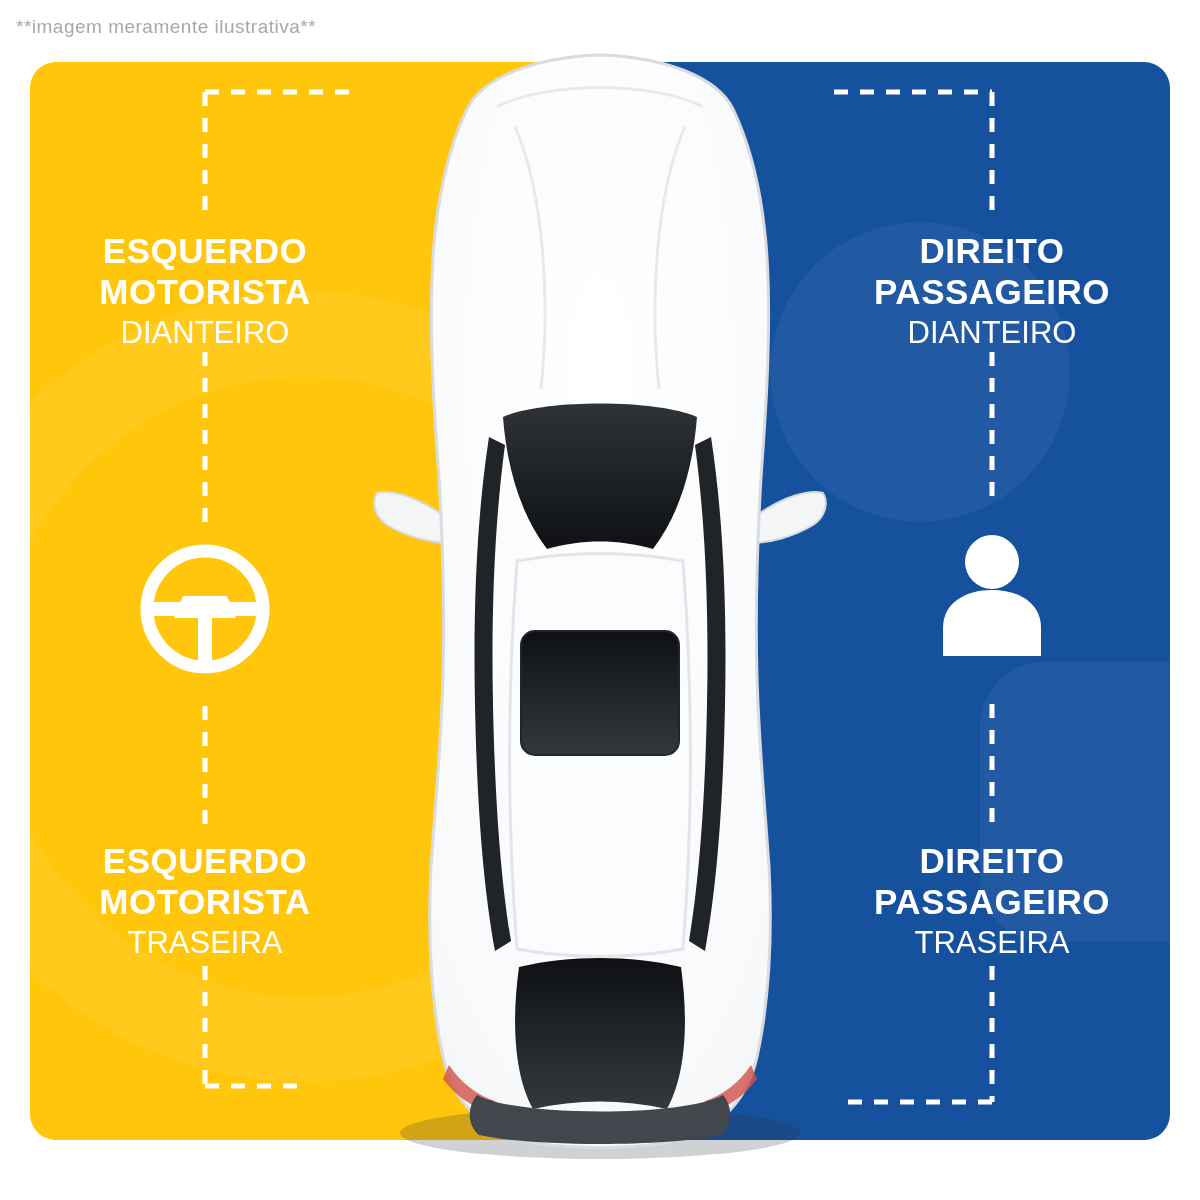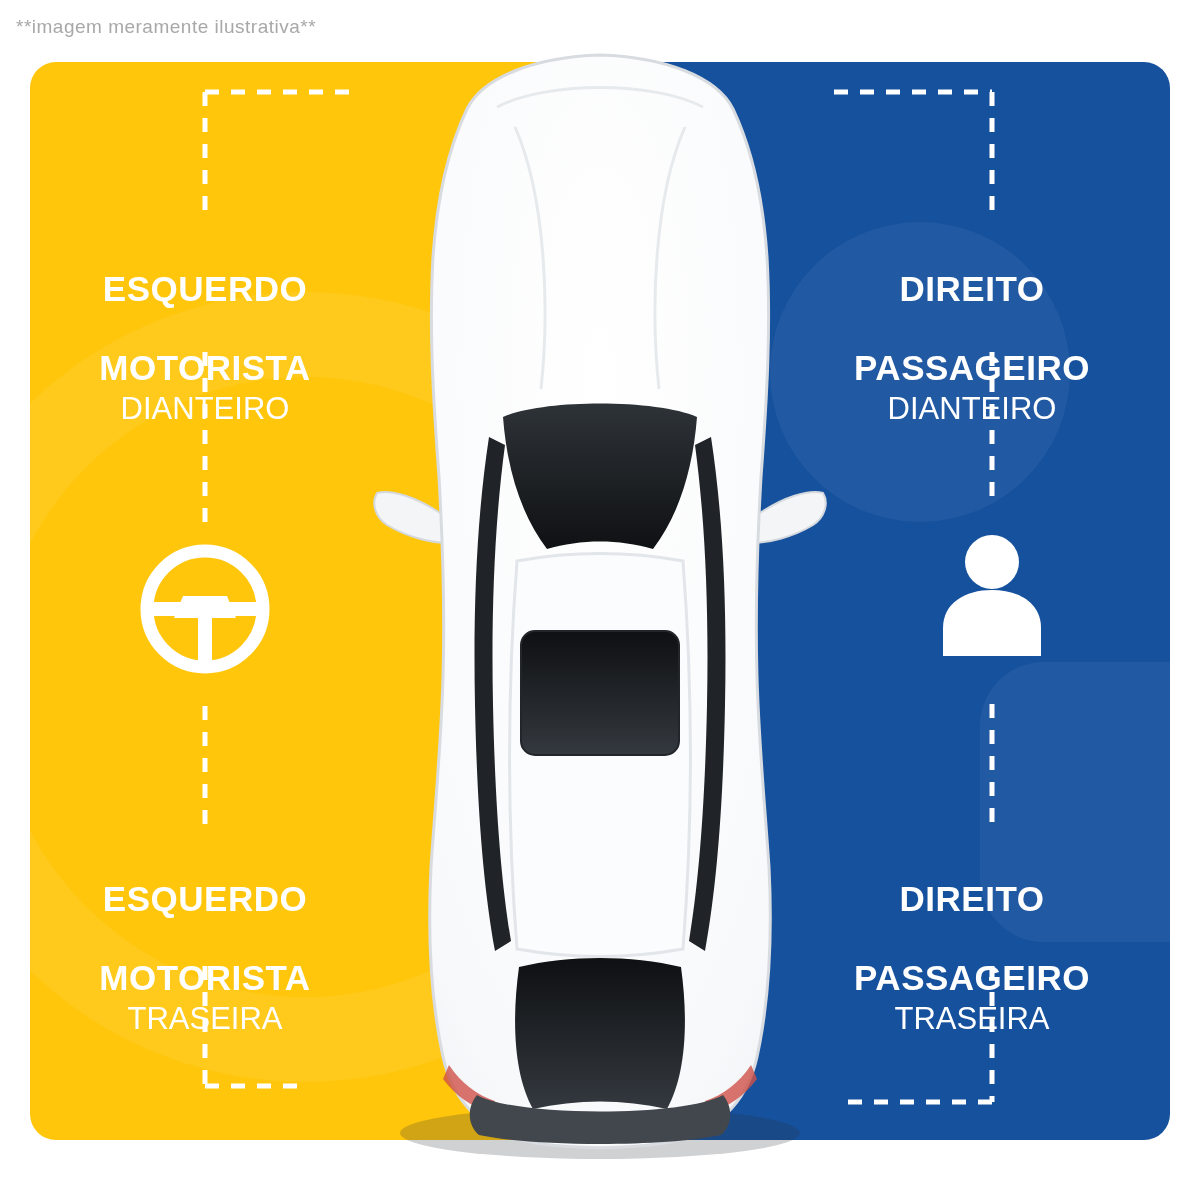--- a/index.html
+++ b/index.html
@@ -22,24 +22,24 @@
     border:85px solid rgba(255,255,255,0.07);background:transparent;
   }
   .deco-circle-a{left:170px;top:160px;width:300px;height:300px;background:rgba(255,255,255,0.05);}
   .deco-square-b{
     left:380px;top:600px;width:280px;height:280px;border-radius:64px;
     background:rgba(255,255,255,0.05);
   }
   .guides{position:absolute;left:0;top:0;pointer-events:none;}
   .label{position:absolute;width:344px;text-align:center;color:#ffffff;}
   .col-left{left:33px;}
-  .col-right{left:800px;}
+  .col-right{left:820px;}
   .row-front{top:230px;}
   .row-rear{top:840px;}
-  .strong{font-size:35px;font-weight:700;line-height:41px;letter-spacing:0.5px;margin-top:38px;}
+  .strong{font-size:35px;font-weight:700;line-height:41px;letter-spacing:0.5px;}
   .light{font-size:31px;font-weight:400;line-height:41px;margin-top:0;}
   .icon-wrap{position:absolute;width:150px;height:150px;}
   .icon-steer{left:130px;top:534px;}
   .icon-person{left:917px;top:522px;}
   .car{position:absolute;left:365px;top:45px;width:470px;height:1120px;}
 </style>
 </head>
 <body>
 
 <div class="stage">

